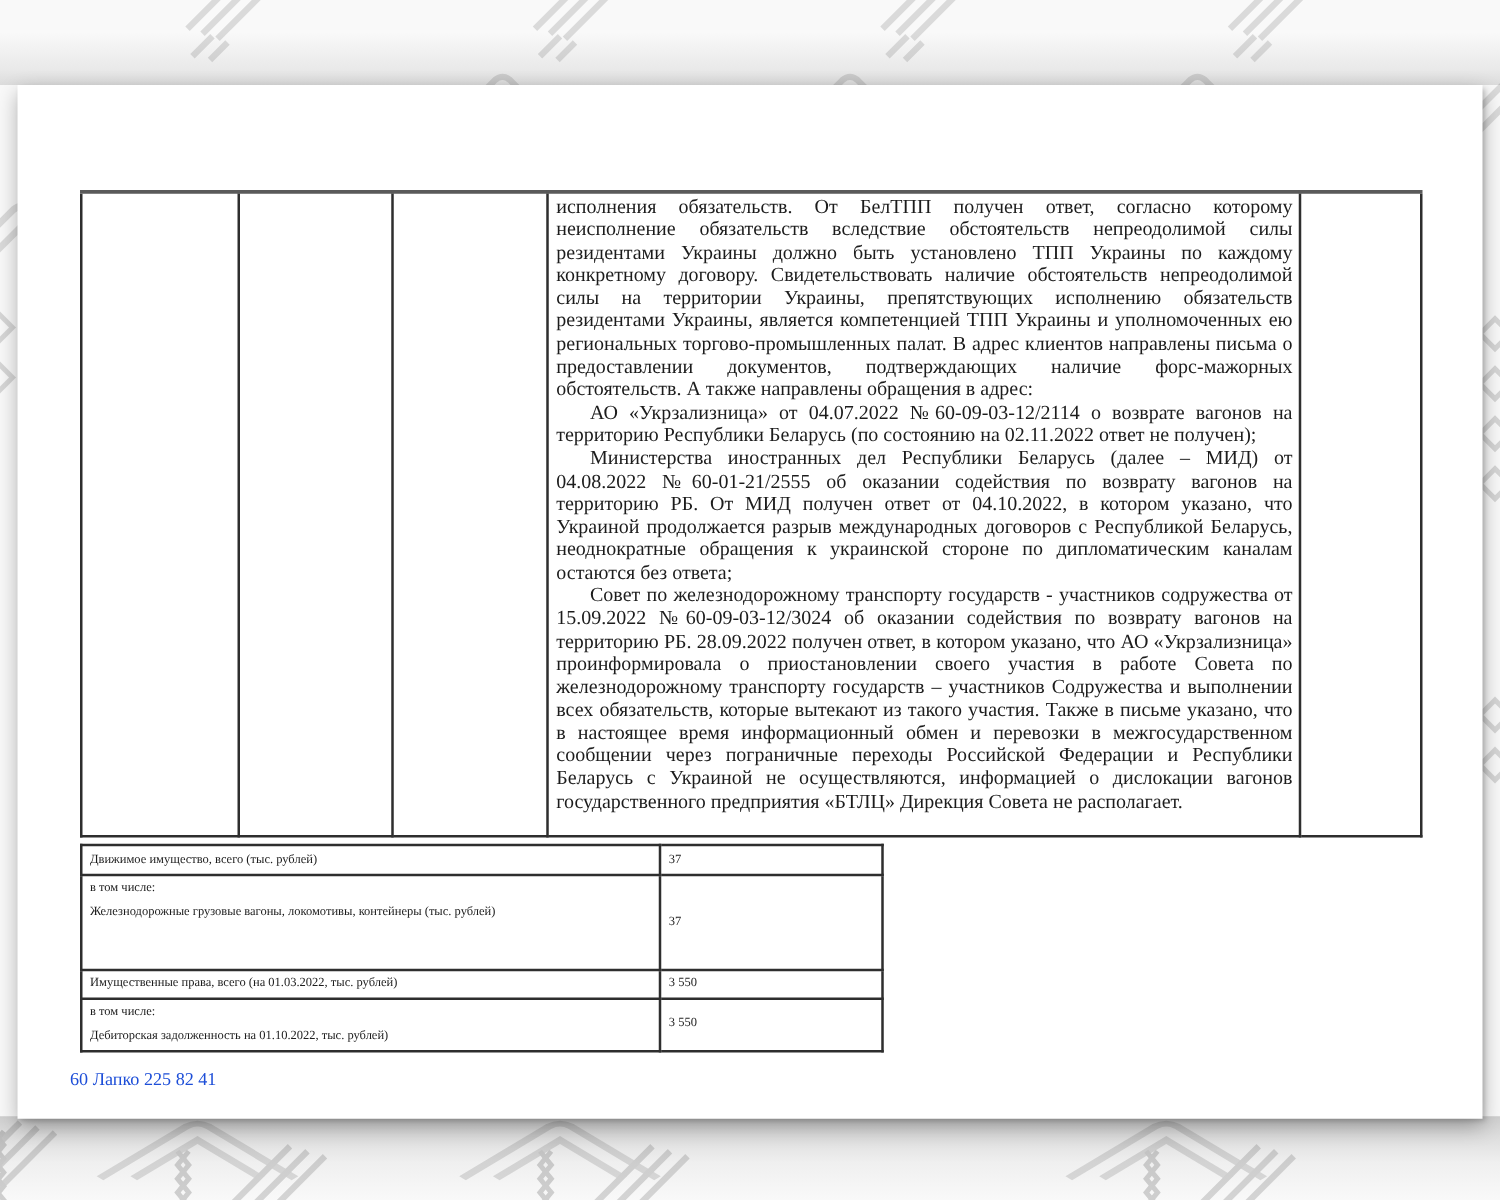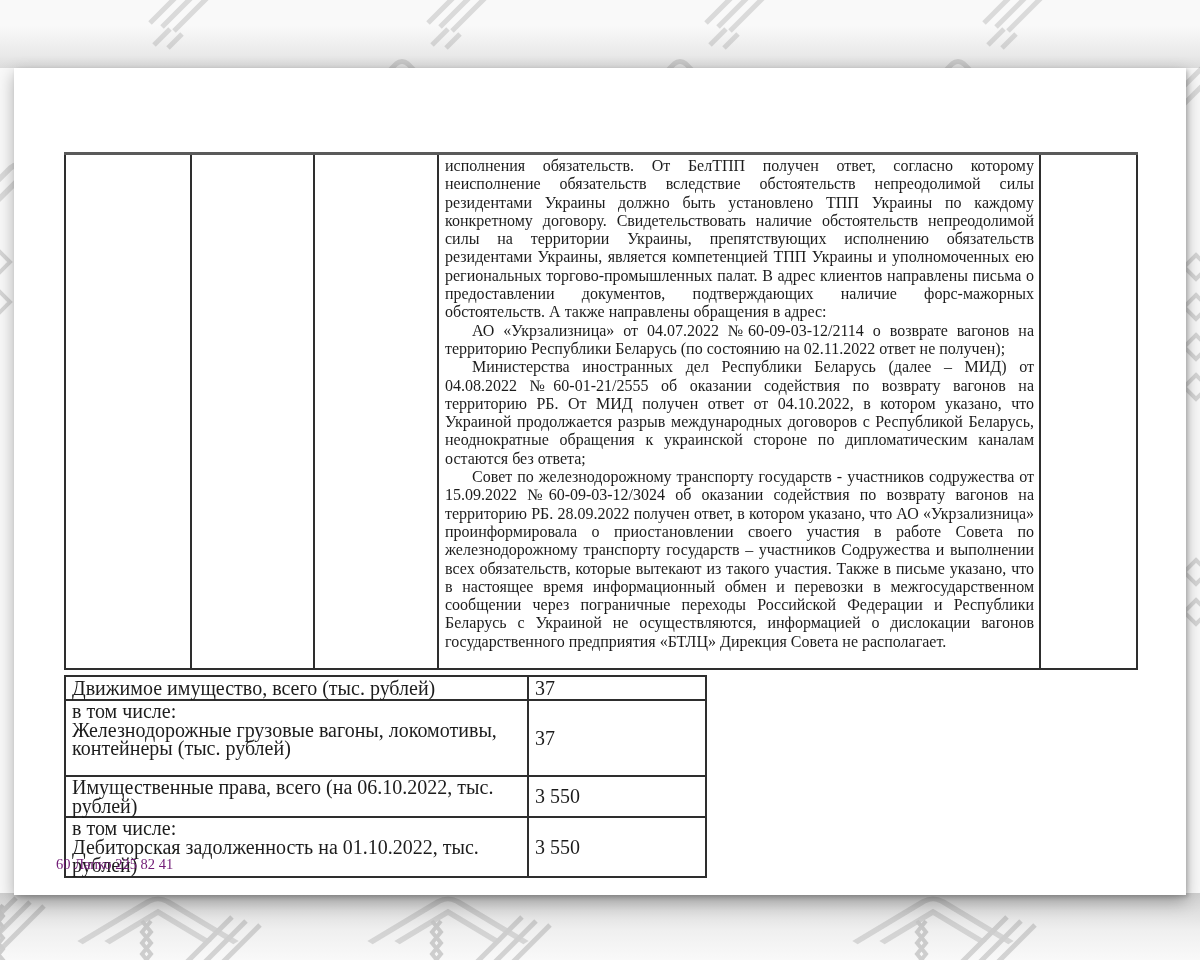--- a/index.html
+++ b/index.html
@@ -36,28 +36,28 @@
   }
   .narrative p{
     margin:0;font-size:16px;line-height:18.3px;text-align:justify;
     color:#1c1c1c;
   }
   .narrative p + p{text-indent:27px;}
   .assets-table{
     position:absolute;left:50px;top:607px;width:641px;
   }
   .assets-table td{
-    border:2px solid #2e2e2e;font-size:20px;color:#1c1c1c;
+    border:2px solid #2e2e2e;font-size:10px;color:#1c1c1c;
     padding:1px 6px;line-height:18.5px;
   }
   .assets-table .label-cell{white-space:pre-line;vertical-align:middle;}
   .assets-table .value-cell{text-align:left;vertical-align:middle;}
   .r1{height:24px;} .r2{height:76px;} .r3{height:22px;} .r4{height:42px;}
   .footer-note{
-    position:absolute;left:42px;top:788px;font-size:14.5px;color:#701a75;
+    position:absolute;left:42px;top:788px;font-size:14.5px;color:#1d4ed8;
   }
 </style>
 </head>
 <body>
 
 <div class="backdrop">
   <svg width="1200" height="960" viewBox="0 0 1200 960">
     <defs>
       <g id="feather" fill="none" stroke="#dadada" stroke-width="5">
         <path d="M0 118 L54 64"></path>
@@ -169,21 +169,21 @@
         <tr class="r1">
       <td class="label-cell">Движимое имущество, всего (тыс. рублей)</td>
       <td class="value-cell">37</td>
     </tr>
     <tr class="r2">
       <td class="label-cell" style="vertical-align:top">в том числе:
 Железнодорожные грузовые вагоны, локомотивы, контейнеры (тыс. рублей)</td>
       <td class="value-cell">37</td>
     </tr>
     <tr class="r3">
-      <td class="label-cell">Имущественные права, всего (на 06.10.2022, тыс. рублей)</td>
+      <td class="label-cell">Имущественные права, всего (на 01.03.2022, тыс. рублей)</td>
       <td class="value-cell">3 550</td>
     </tr>
     <tr class="r4">
       <td class="label-cell">в том числе:
 Дебиторская задолженность на 01.10.2022, тыс. рублей)</td>
       <td class="value-cell">3 550</td>
     </tr>
   </tbody>
     </table>
 

